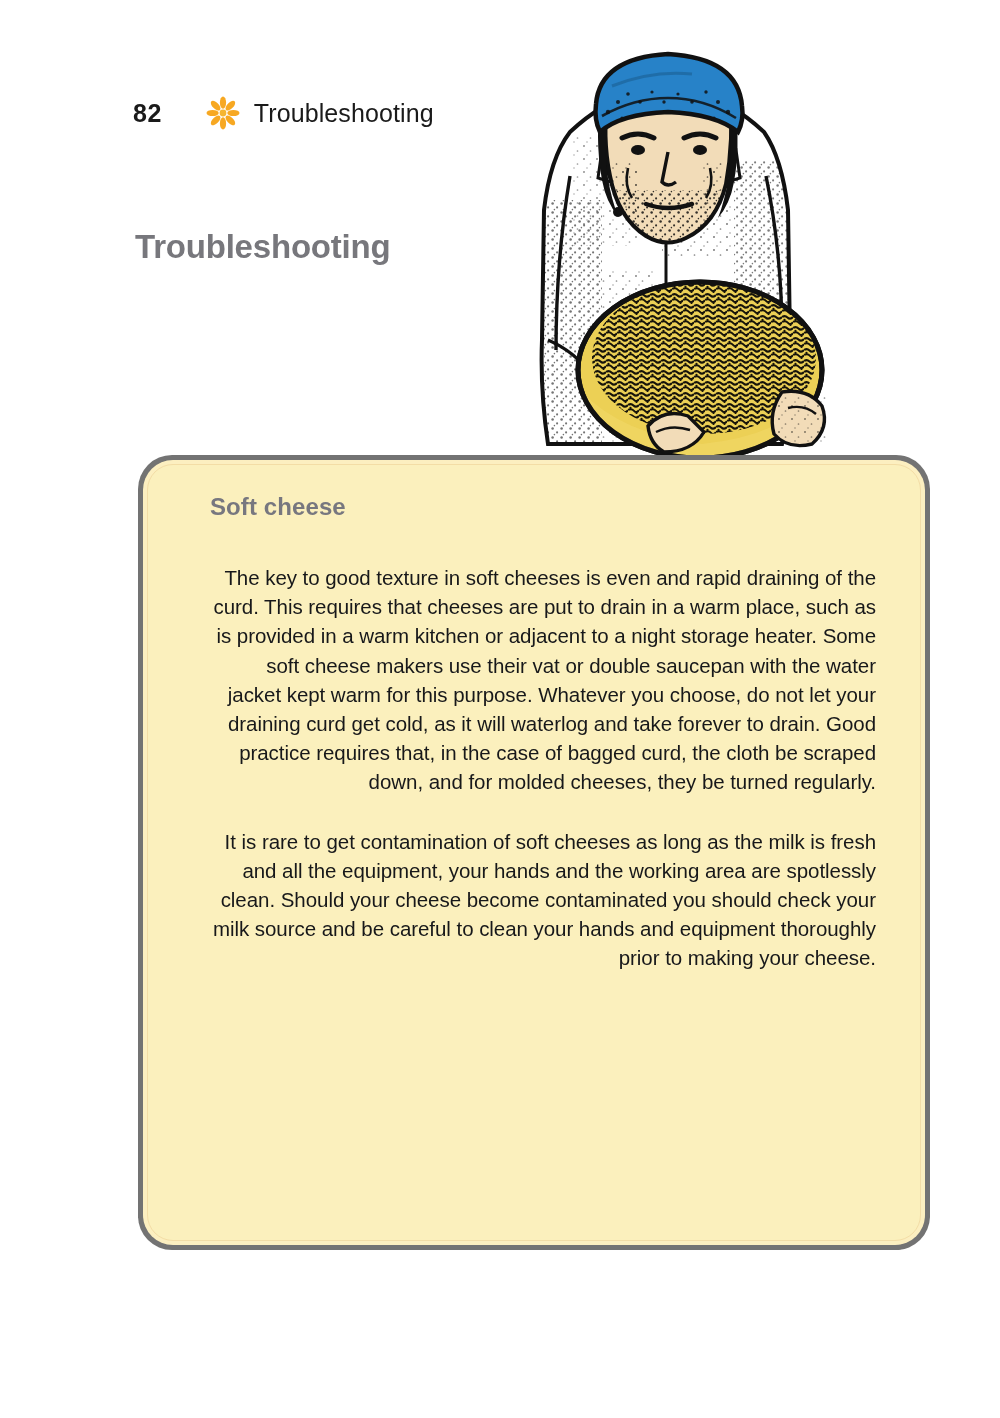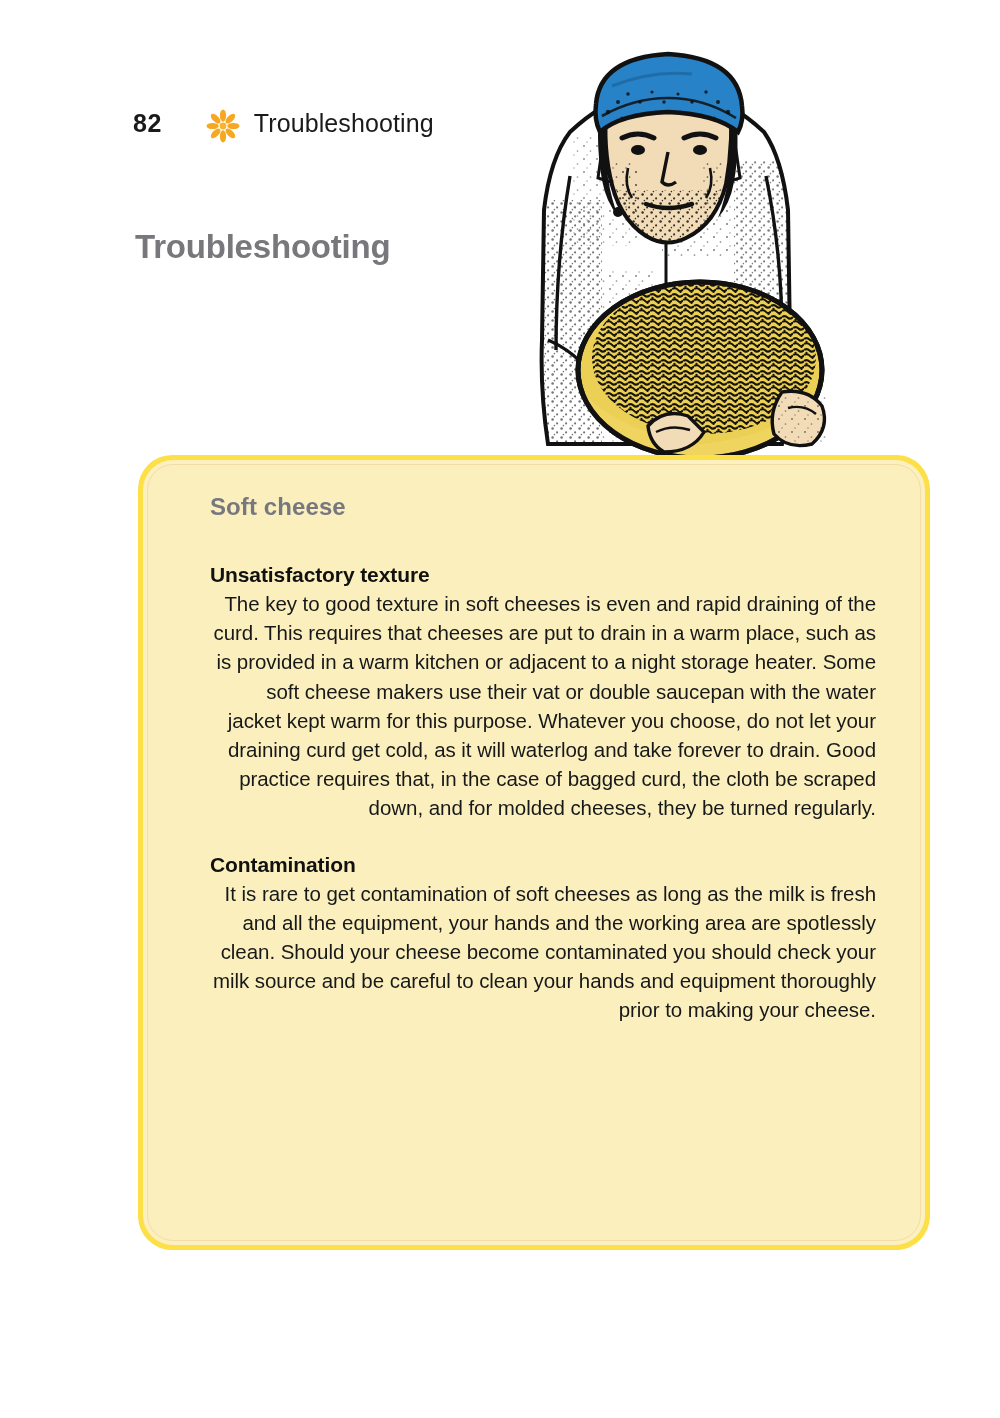--- a/index.html
+++ b/index.html
@@ -13,23 +13,23 @@
     height: 1418px;
     position: relative;
     font-family: "Liberation Sans", sans-serif;
     overflow: hidden;
   }
 
   
   .page-header {
     position: absolute;
     left: 133px;
-    top: 109px;
+    top: 93px;
     display: flex;
-    align-items: flex-start;
+    align-items: center;
     height: 40px;
   }
   .folio {
     font-size: 25px;
     font-weight: bold;
     color: #1a1a1a;
     letter-spacing: 0.5px;
   }
   .header-flower {
     width: 34px;
@@ -67,21 +67,21 @@
   .illustration svg { display: block; width: 100%; height: 100%; }
 
   
   .panel {
     position: absolute;
     left: 138px;
     top: 455px;
     width: 792px;
     height: 795px;
     border-radius: 34px;
-    background: #fde047;
+    background: #737373;
     padding: 5px;
     box-shadow: 0 0 0 0 rgba(0,0,0,0);
   }
   .panel-mid {
     width: 100%;
     height: 100%;
     border-radius: 30px;
     background: #fcefc0;
     padding: 4px;
   }
@@ -274,27 +274,25 @@
   </svg>
 </div>
 
 <section class="panel">
   <div class="panel-mid">
     <div class="panel-inner">
 
       <h2 class="panel-heading">Soft cheese</h2>
 
       <div class="block">
-        <h3 class="block-title">Unsatisfactory texture</h3>
         <p class="block-body">The key to good texture in soft cheeses is even and rapid draining of the curd. This requires that cheeses are put to drain in a warm place, such as is provided in a warm kitchen or adjacent to a night storage heater. Some soft cheese makers use their vat or double saucepan with the water jacket kept warm for this purpose. Whatever you choose, do not let your draining curd get cold, as it will waterlog and take forever to drain. Good practice requires that, in the case of bagged curd, the cloth be scraped down, and for molded cheeses, they be turned regularly.</p>
       </div>
 
       <div class="block">
       </div>
 
       <div class="block">
-        <h3 class="block-title">Contamination</h3>
         <p class="block-body">It is rare to get contamination of soft cheeses as long as the milk is fresh and all the equipment, your hands and the working area are spotlessly clean. Should your cheese become contaminated you should check your milk source and be careful to clean your hands and equipment thoroughly prior to making your cheese.</p>
       </div>
 
     </div>
   </div>
 </section>
 
 </body></html>

